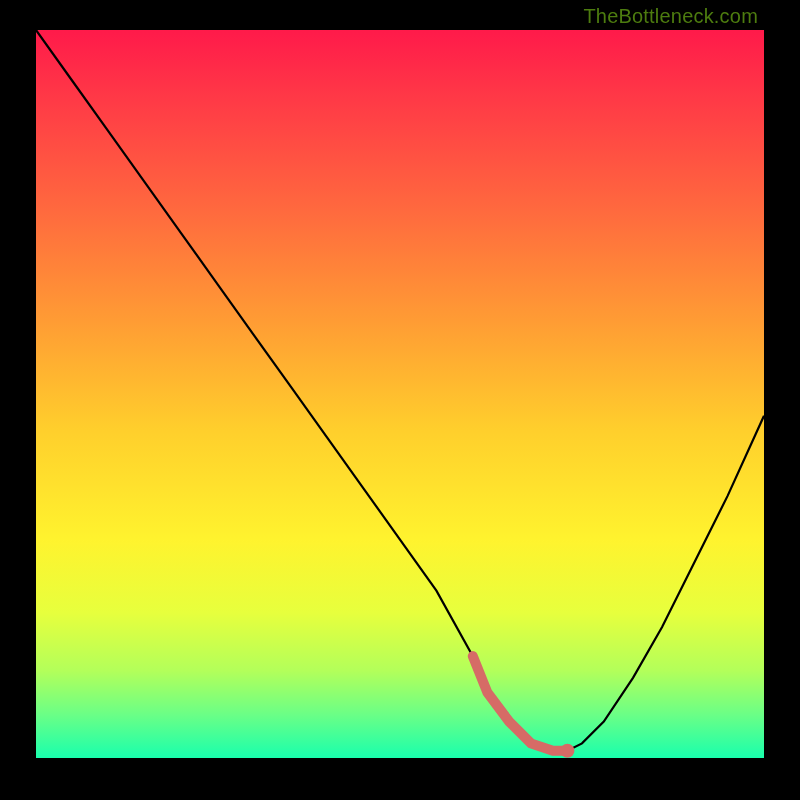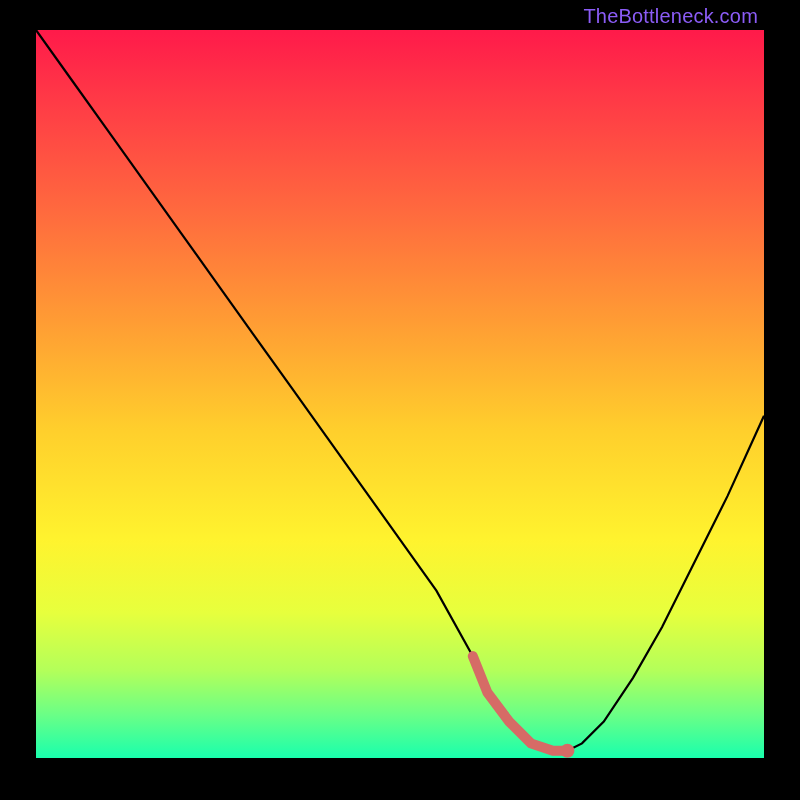--- a/index.html
+++ b/index.html
@@ -32,21 +32,21 @@
       #b3ff5a 88%,
       #6bff86 94%,
       #19ffad 100%
     );
   }
   .watermark {
     position: absolute;
     right: 42px;
     top: 6px;
     font: 500 20px/1 -apple-system, Helvetica, Arial, sans-serif;
-    color: #8b5cf6;
+    color: #4d7c0f;
     letter-spacing: 0.2px;
   }
   svg.curve {
     position: absolute;
     inset: 0;
     width: 100%;
     height: 100%;
   }
 </style>
 </head>

